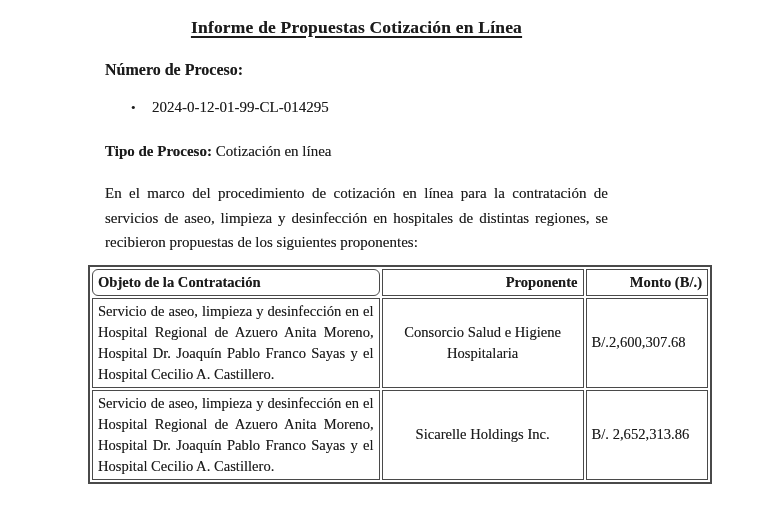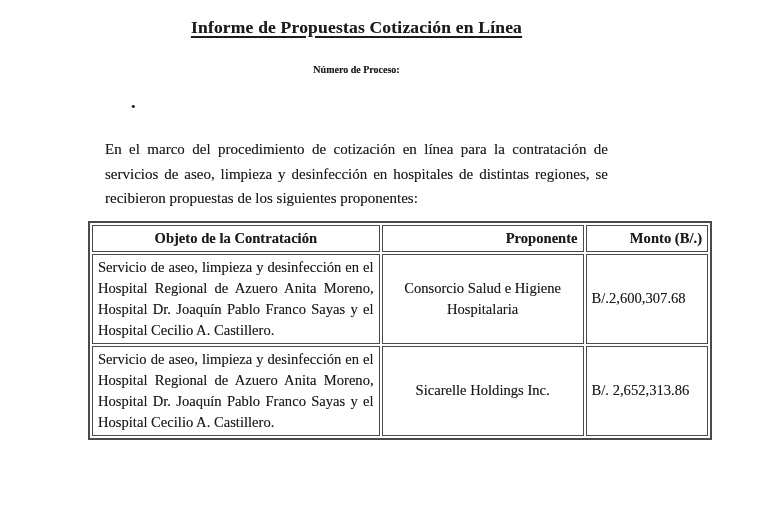--- a/index.html
+++ b/index.html
@@ -23,24 +23,23 @@
     line-height: 22px;
     font-weight: 700;
     text-align: center;
     text-decoration: underline;
     text-underline-offset: 3px;
     text-decoration-thickness: 1.5px;
     letter-spacing: 0.2px;
   }
   .np-label {
     margin: 22px 0 0 0;
-    font-size: 10px;
+    font-size: 16px;
     line-height: 20px;
     font-weight: 700;
-    text-align: center;
   }
   .bullet-row {
     margin: 17px 0 0 0;
     padding-left: 26px;
     font-size: 15px;
     line-height: 20px;
     display: flex;
     align-items: baseline;
   }
   .bullet-dot {
@@ -74,21 +73,21 @@
     border: 2px solid #4a4a4a;
     background: #ffffff;
   }
   table.proposals th, table.proposals td {
     border: 1px solid #4a4a4a;
     padding: 2px 5px;
     font-size: 14.6px;
     box-sizing: border-box;
     background: #ffffff;
   }
-  th.c1 { width: 47%; text-align: center; }
+  th.c1 { width: 47%; text-align: left; border-radius: 6px; }
   th.c2 { width: 33%; text-align: right; }
   th.c3 { width: 20%; text-align: right; }
   table.proposals th {
     font-weight: 700;
     height: 27px;
     vertical-align: middle;
   }
   td.objeto {
     text-align: justify;
     line-height: 21px;
@@ -112,22 +111,27 @@
 <body>
 
 <div class="page">
 
   <h1 class="doc-title">Informe de Propuestas Cotización en Línea</h1>
 
   <p class="np-label">Número de Proceso:</p>
 
   <div class="bullet-row">
     <span class="bullet-dot">•</span>
+    <span>2024-0-12-01-99-CL-014295</span>
   </div>
 
+  <p class="tipo-line">
+    <span class="bold">Tipo de Proceso:</span>
+    <span>Cotización en línea</span>
+  </p>
 
 
   <p class="body-para">En el marco del procedimiento de cotización en línea para la contratación de servicios de aseo, limpieza y desinfección en hospitales de distintas regiones, se recibieron propuestas de los siguientes proponentes:</p>
 
   <table class="proposals">
     <thead>
       <tr>
         <th class="c1">Objeto de la Contratación</th>
         <th class="c2">Proponente</th>
         <th class="c3">Monto (B/.)</th>

